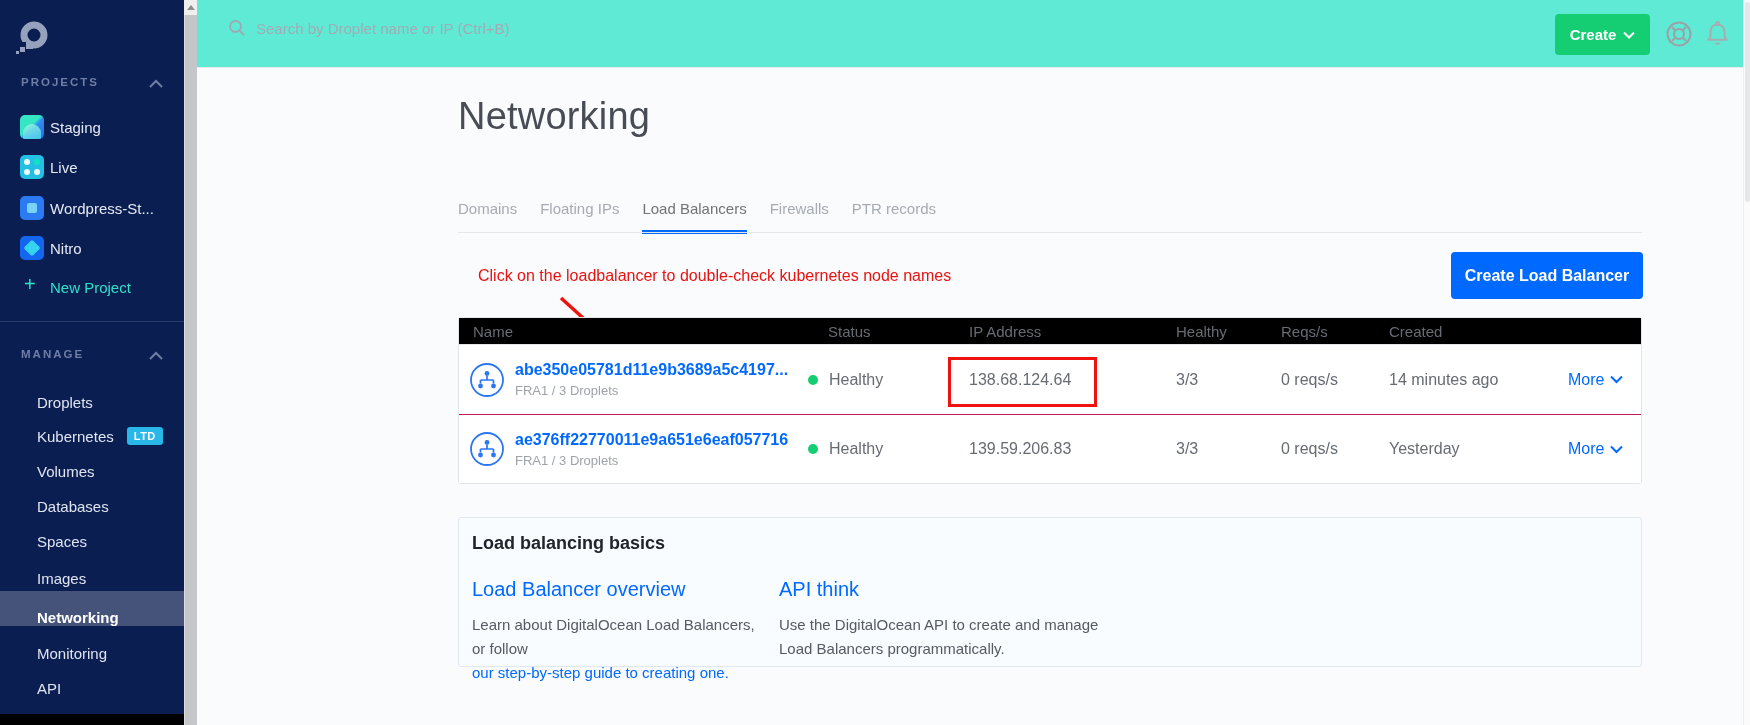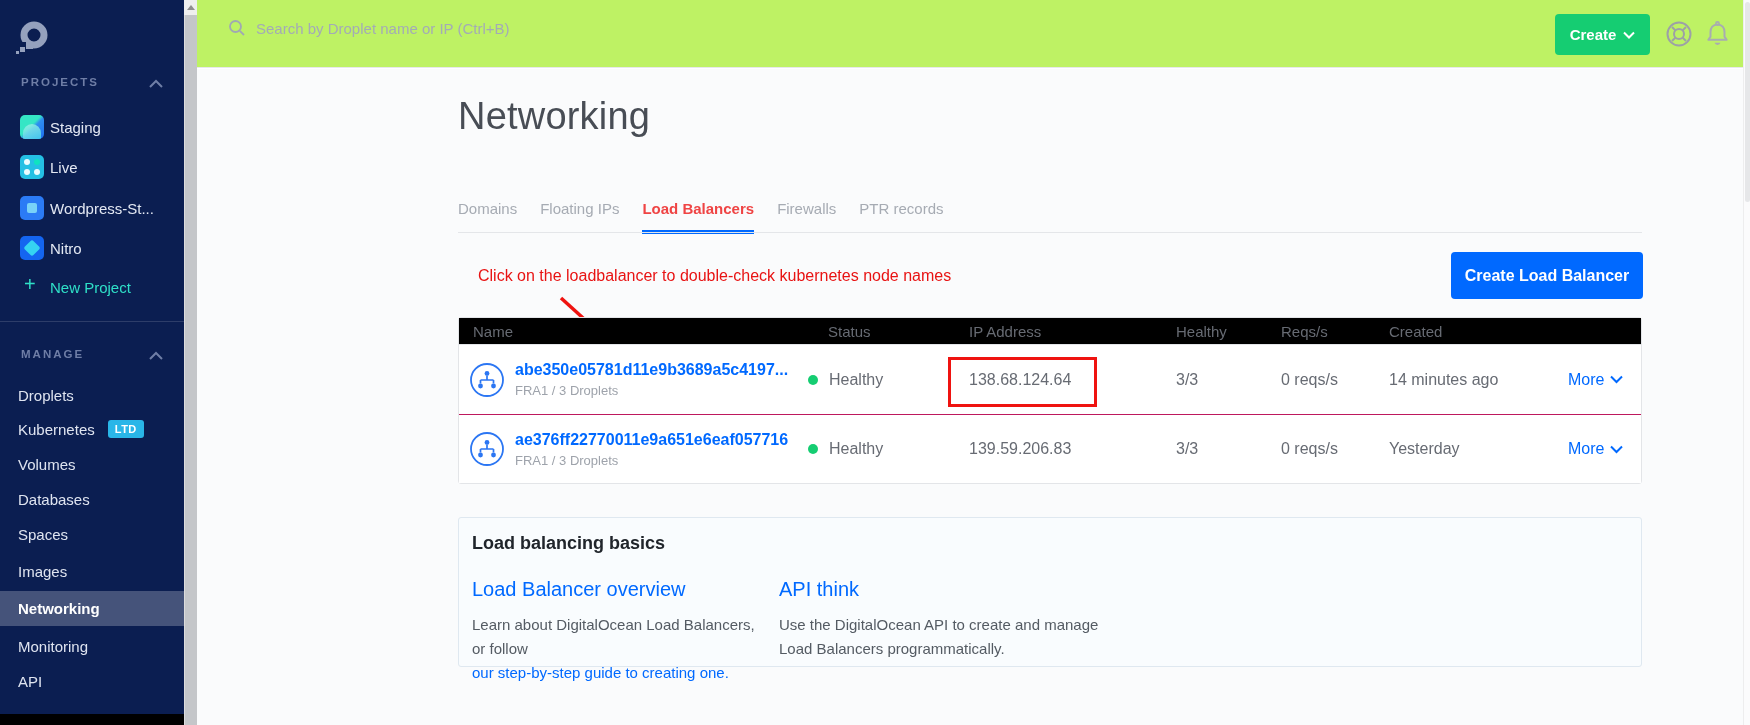--- a/index.html
+++ b/index.html
@@ -23,50 +23,50 @@
   .icon-live i:nth-child(1){left:4px;top:4px;} .icon-live i:nth-child(2){left:14px;top:4px;background:#0fe3c0;}
   .icon-live i:nth-child(3){left:4px;top:14px;} .icon-live i:nth-child(4){left:14px;top:14px;}
   .icon-wp { background:#2b7bf5; position:relative; }
   .icon-wp::after { content:""; position:absolute; left:7px; top:7px; width:10px; height:10px; background:#79d2f8; border-radius:2px; }
   .icon-nitro { background:#1465f0; position:relative; overflow:hidden; }
   .icon-nitro::after { content:""; position:absolute; left:6px; top:6px; width:12px; height:12px; background:#35d3f2; transform:rotate(45deg); border-radius:2px; }
   .new-project { position:absolute; left:0; top:272px; width:184px; height:30px; display:flex; align-items:center; cursor:pointer; }
   .new-project .plus { position:absolute; left:24px; color:#2fe0c8; font-size:20px; font-weight:400; top:1px; }
   .new-project .np-label { position:absolute; left:50px; color:#2fe0c8; font-size:15px; }
   .side-divider { position:absolute; left:0; top:321px; width:184px; height:1px; background:rgba(255,255,255,0.14); }
-  .manage-item { position:absolute; left:0; width:196px; height:32px; display:flex; align-items:center; padding-left:18px; color:#dfe4f0; font-size:15px; cursor:pointer; }
+  .manage-item { position:absolute; left:0; width:196px; height:32px; display:flex; align-items:flex-end; padding-left:37px; color:#dfe4f0; font-size:15px; cursor:pointer; }
   .manage-item.active { background:#45537a; font-weight:700; color:#ffffff; }
   .ltd-badge { display:inline-block; margin-left:13px; background:#29b6e8; color:#fff; font-size:11px; font-weight:700; letter-spacing:.5px; padding:3px 7px; border-radius:3px; }
   .black-strip { position:absolute; left:0; top:714px; width:184px; height:11px; background:#000; }
 
   
   .side-scroll { position:absolute; left:184px; top:0; width:13px; height:725px; background:#efefef; cursor:pointer; }
   .side-scroll .arrow-up { position:absolute; left:3px; top:5px; width:0; height:0; border-left:4px solid transparent; border-right:4px solid transparent; border-bottom:5px solid #8f8f8f; }
   .side-scroll .thumb { position:absolute; left:0; top:15px; width:13px; height:710px; background:#c4c6c9; border-left:1px solid #dcdcdc; }
 
   
-  .topbar { position:absolute; left:197px; top:0; width:1553px; height:68px; background:#bef264; border-bottom:1px solid #e7e8ea; }
+  .topbar { position:absolute; left:197px; top:0; width:1553px; height:68px; background:#5eead4; border-bottom:1px solid #e7e8ea; }
   .search-wrap { position:absolute; left:30px; top:18px; display:flex; align-items:center; }
   .search-input { border:none; outline:none; font-size:15px; color:#4a5058; width:420px; margin-left:9px; font-family:"Liberation Sans",sans-serif; background:transparent; }
   .search-input::placeholder { color:#a3abb6; opacity:1; }
   .create-btn { position:absolute; right:100px; top:14px; width:95px; height:41px; background:#15cd72; border:none; border-radius:4px; color:#fff; font-size:15px; font-weight:600; cursor:pointer; display:flex; align-items:center; justify-content:center; gap:7px; font-family:"Liberation Sans",sans-serif; }
   .top-icon { position:absolute; top:20px; cursor:pointer; }
   .help-icon { right:57px; }
   .bell-icon { right:19px; }
 
   
   .page-scroll { position:absolute; right:0; top:0; width:7px; height:725px; background:#fbfbfc; border-left:1px solid #ededee; }
   .page-scroll .thumb { position:absolute; left:1px; top:2px; width:5px; height:200px; background:#e6e7e9; border-radius:3px; }
 
   
   .content { position:absolute; left:197px; top:69px; width:1553px; height:656px; background:#fafbfc; }
   .page-title { position:absolute; left:261px; top:26px; font-size:38px; font-weight:300; color:#484d55; letter-spacing:.2px; }
   .tabs { position:absolute; left:261px; top:131px; display:flex; gap:23px; }
   .tab { font-size:15px; color:#a6abb3; padding-bottom:13px; cursor:pointer; font-weight:500; }
-  .tab.active { color:#ef4444; font-weight:700; border-bottom:4px solid #0069ff; }
+  .tab.active { color:#737373; font-weight:400; border-bottom:4px solid #0069ff; }
   .tabs-rule { position:absolute; left:261px; top:163px; width:1184px; height:1px; background:#e4e6e9; }
 
   .annotation { position:absolute; left:281px; top:198px; font-size:16px; color:#e81313; }
   .anno-arrow { position:absolute; left:350px; top:215px; pointer-events:none; }
 
   .create-lb-btn { position:absolute; left:1254px; top:183px; width:192px; height:47px; background:#0069ff; border:none; border-radius:4px; color:#fff; font-size:16px; font-weight:700; cursor:pointer; font-family:"Liberation Sans",sans-serif; }
 
   
   .lb-table { position:absolute; left:261px; top:248px; width:1184px; background:#fff; border:1px solid #e3e5e8; border-radius:3px; }
   .t-head { display:grid; grid-template-columns:345px 165px 205px 105px 110px 175px 77px; height:27px; background:#000000; border-bottom:1px solid #e3e5e8; align-items:center; color:#676b73; font-size:15px; font-weight:500; }

